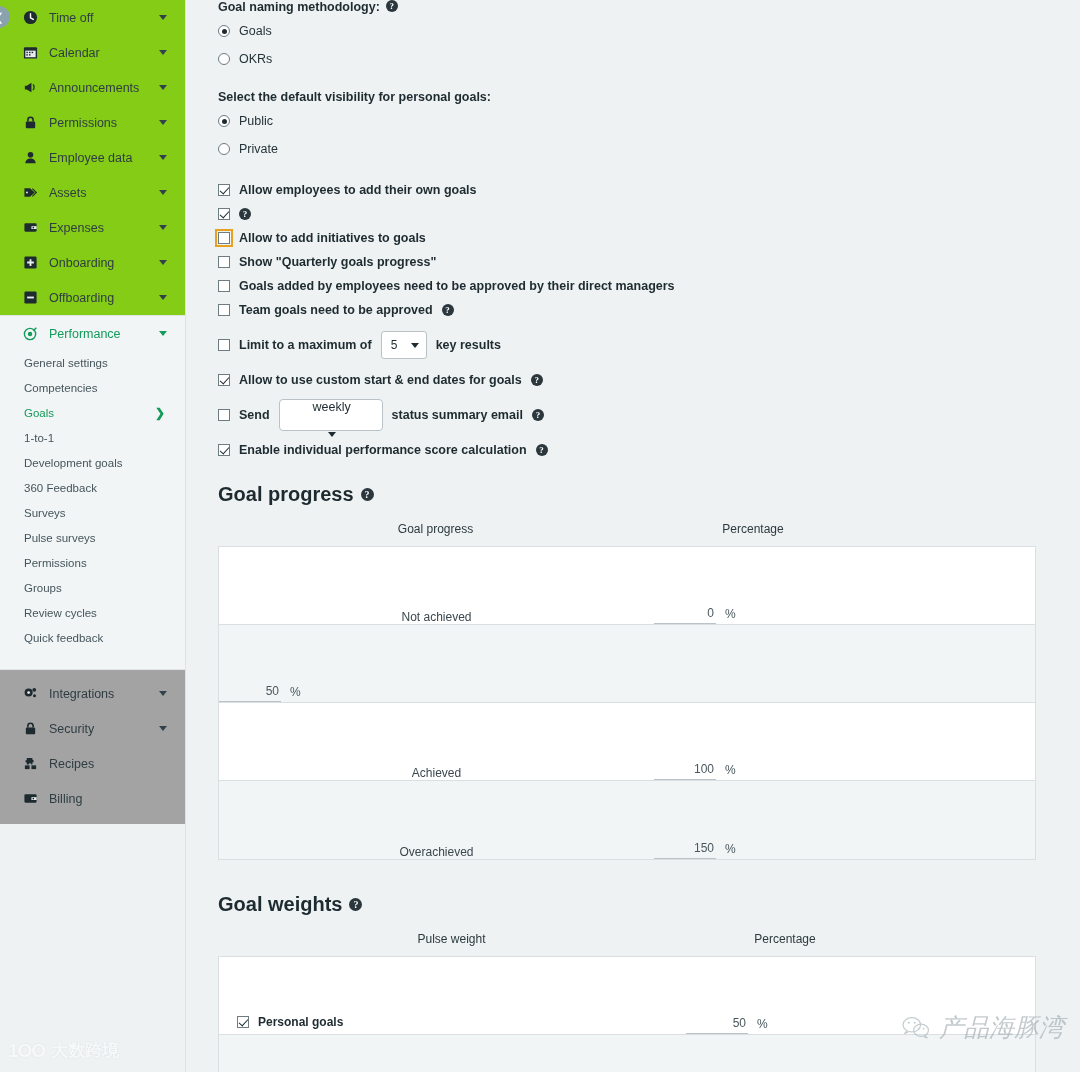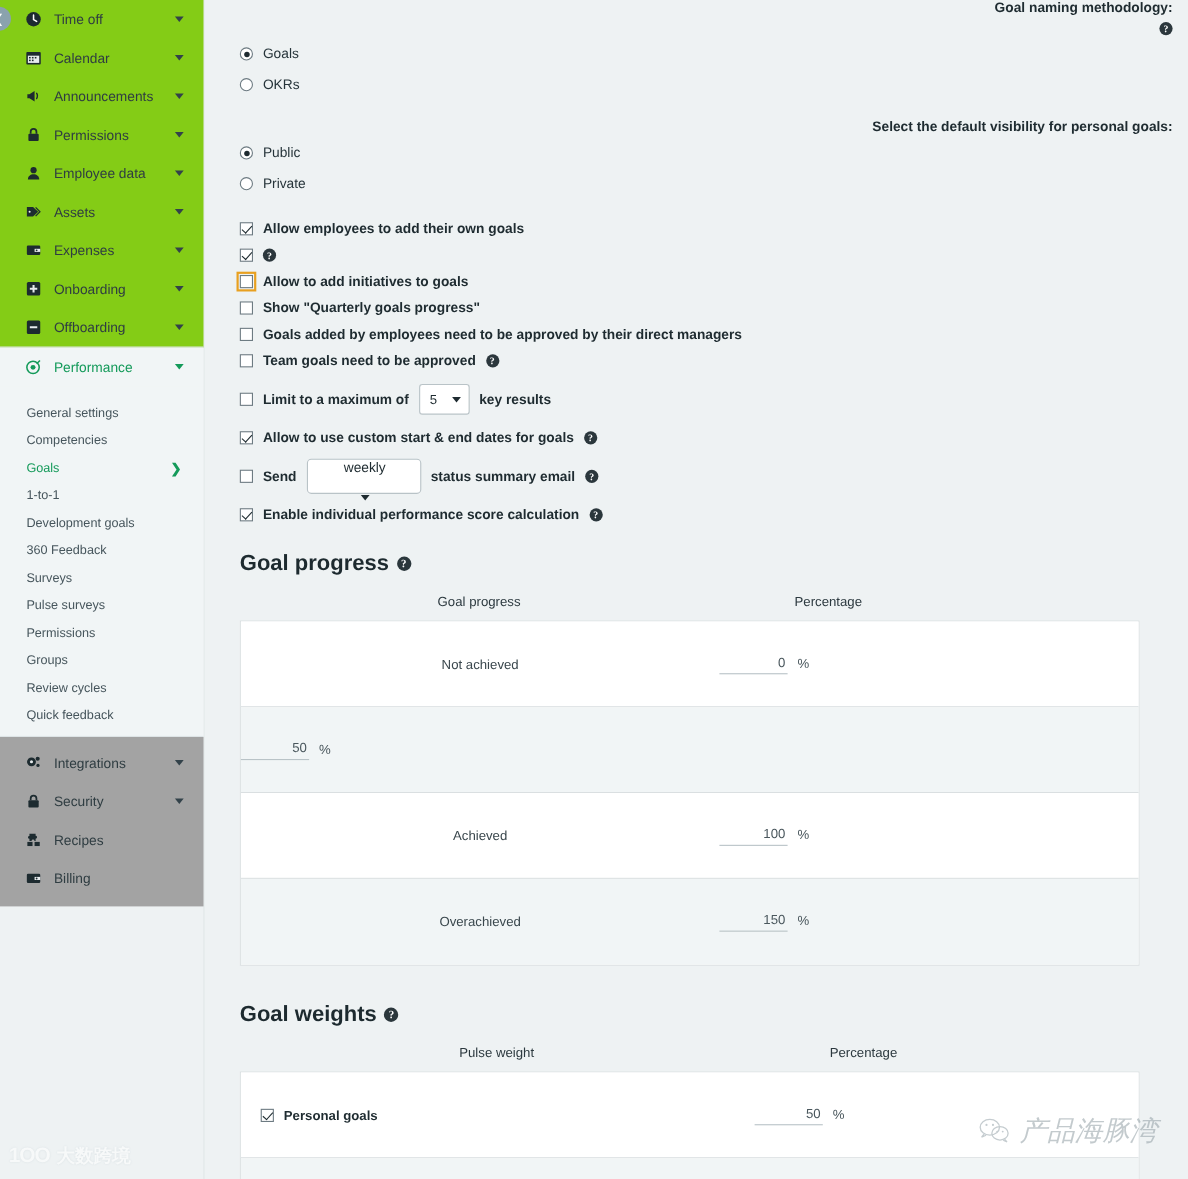--- a/index.html
+++ b/index.html
@@ -39,21 +39,21 @@
     border-left: 4.5px solid transparent;
     border-right: 4.5px solid transparent;
     border-top: 5px solid #33424a;
   }
   .nav-item.active { color: #149a5a; background: #f1f5f6; }
   .nav-item.active .ico { color: #149a5a; }
   .nav-item.active .caret { border-top-color: #149a5a; }
 
   .subnav { background: #f1f5f6; padding: 6px 0 12px 0; border-bottom: 1px solid #dee4e6;}
   .subnav-item {
-    display: flex; align-items: flex-end; justify-content: space-between;
+    display: flex; align-items: flex-start; justify-content: space-between;
     height: 25px; padding-left: 24px; padding-right: 20px;
     font-size: 11.5px; color: #46555c; cursor: pointer;
   }
   .subnav-item.sel { color: #149a5a; }
   .chev {
     font-size: 12px; font-weight: bold; color: #149a5a; line-height: 1;
   }
   .nav-group-bottom { background: #a3a3a3; padding: 6px 0 8px 0; }
 
   .collapse-btn {
@@ -75,21 +75,21 @@
   
   .main {
     flex: 1 1 auto; height: 1072px;
     background: #eef2f3;
     padding: 0 14px 0 32px;
     position: relative;
     overflow: hidden;
   }
   .sec-label {
     font-size: 12.5px; font-weight: bold; color: #1e2b30;
-    display: flex; align-items: flex-end; gap: 6px; flex-direction: column;
+    display: flex; align-items: flex-start; gap: 6px;
   }
   .help {
     display: inline-flex; align-items: center; justify-content: center;
     width: 12px; height: 12px; border-radius: 50%;
     background: #2b373c; color: #fff;
     font-size: 9px; font-weight: bold; line-height: 1;
     font-family: "Liberation Serif", serif;
   }
 
   .radio-row { display: flex; align-items: center; height: 24px; gap: 9px; }
@@ -140,34 +140,34 @@
     font-size: 20px; font-weight: bold; color: #1d2a2f;
     margin: 0; display: flex; align-items: center; gap: 7px;
   }
   h2.sect .help { width: 13px; height: 13px; font-size: 10px; }
 
   .tbl-head { display: flex; font-size: 12px; color: #2c393f; }
   .tbl {
     border: 1px solid #dadfe1; border-top: 1px solid #dadfe1;
     background: #fff;
   }
-  .trow { display: flex; align-items: center; height: 78px; border-bottom: 1px solid #dadfe1; }
+  .trow { display: flex; align-items: flex-end; height: 78px; border-bottom: 1px solid #dadfe1; }
   .trow:last-child { border-bottom: none; }
   .trow.alt { background: #f1f5f6; }
   .trow.white { background: #ffffff; }
   .cell-name { font-size: 12px; color: #3a474d; }
   .pct-wrap { display: flex; align-items: flex-end; gap: 9px; }
   .pct-field {
     width: 62px; text-align: right; font-size: 12px; color: #4a575d;
     border-bottom: 1px solid #b9c3c7; padding-bottom: 3px; padding-right: 2px;
   }
   .pct-sign { font-size: 12px; color: #4a575d; padding-bottom: 3px; }
 
   .wm-right {
-    position: absolute; right: 28px; bottom: 28px;
+    position: absolute; right: 16px; bottom: 28px;
     display: flex; align-items: center; gap: 8px;
     opacity: .55; pointer-events: none; z-index: 4;
   }
   .wm-right .wechat {
     width: 30px; height: 24px; position: relative;
     color: #8d9aa1;
   }
   .wm-right .wtxt {
     font-family: "Liberation Serif", serif;
     font-size: 25px; font-style: italic; color: #93a0a6; white-space: nowrap;

